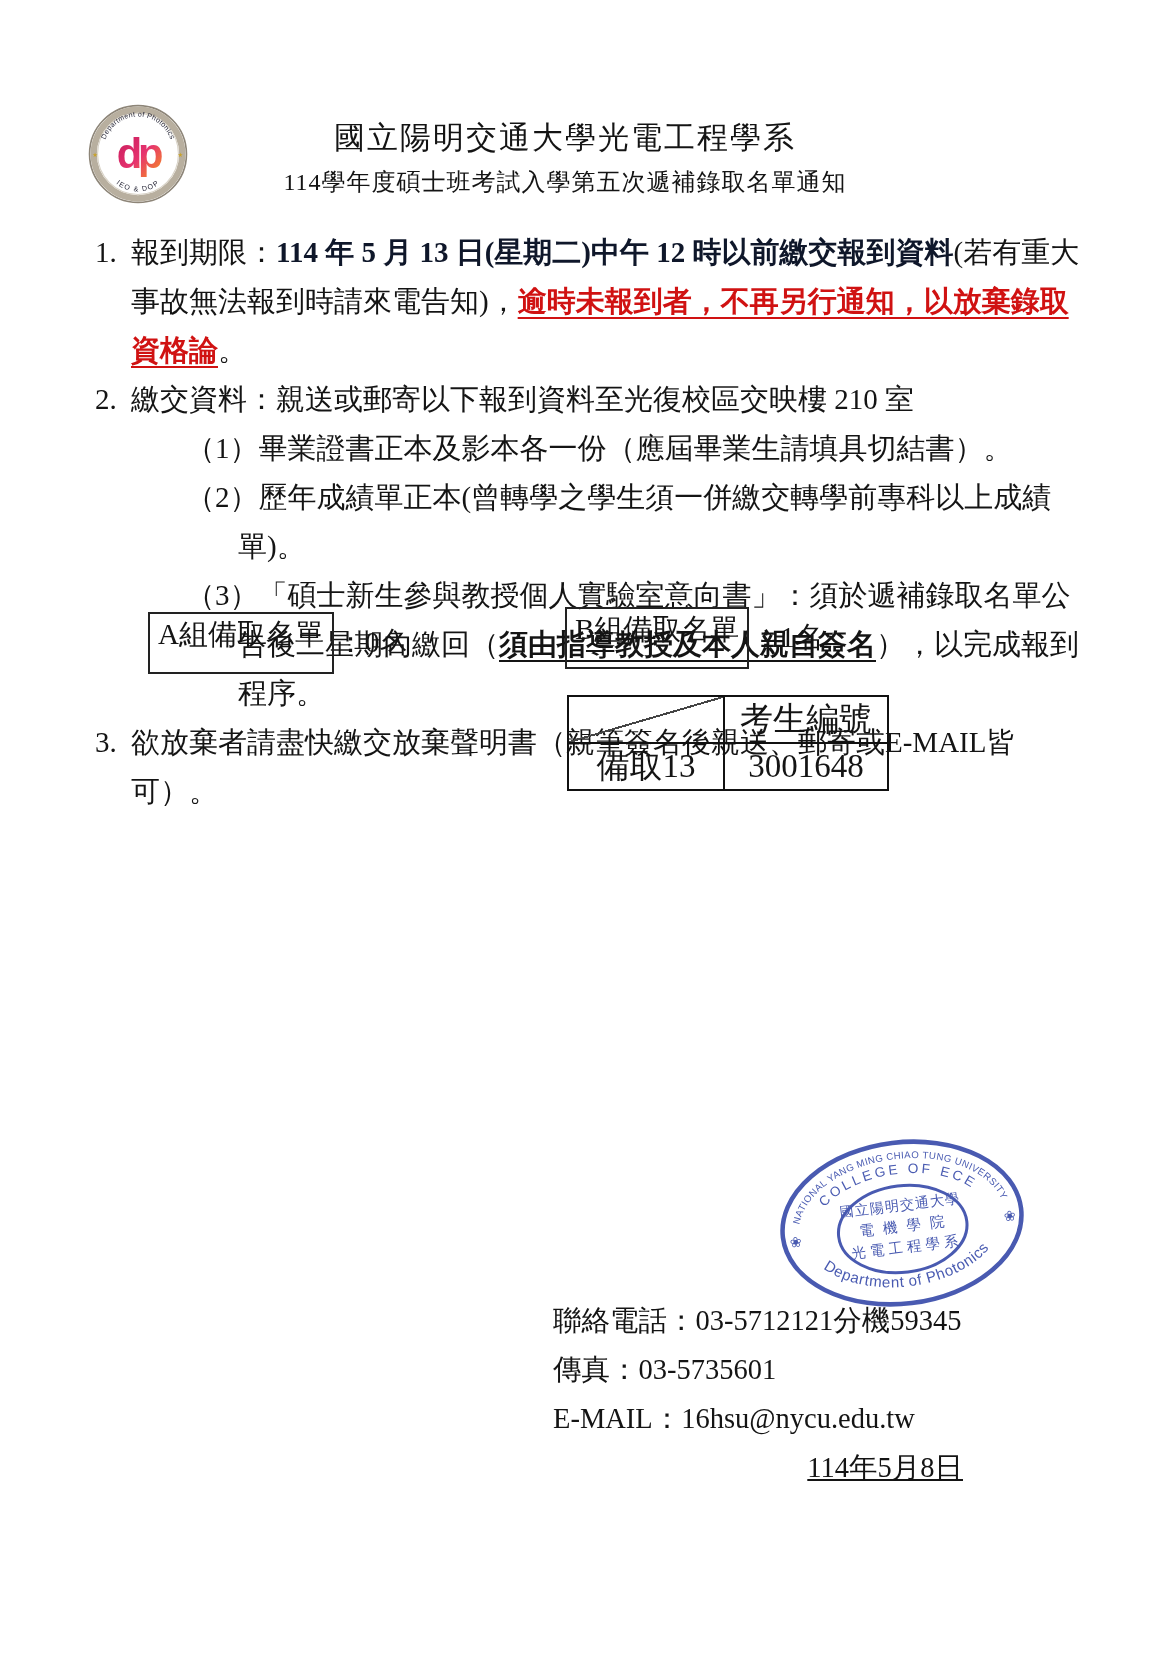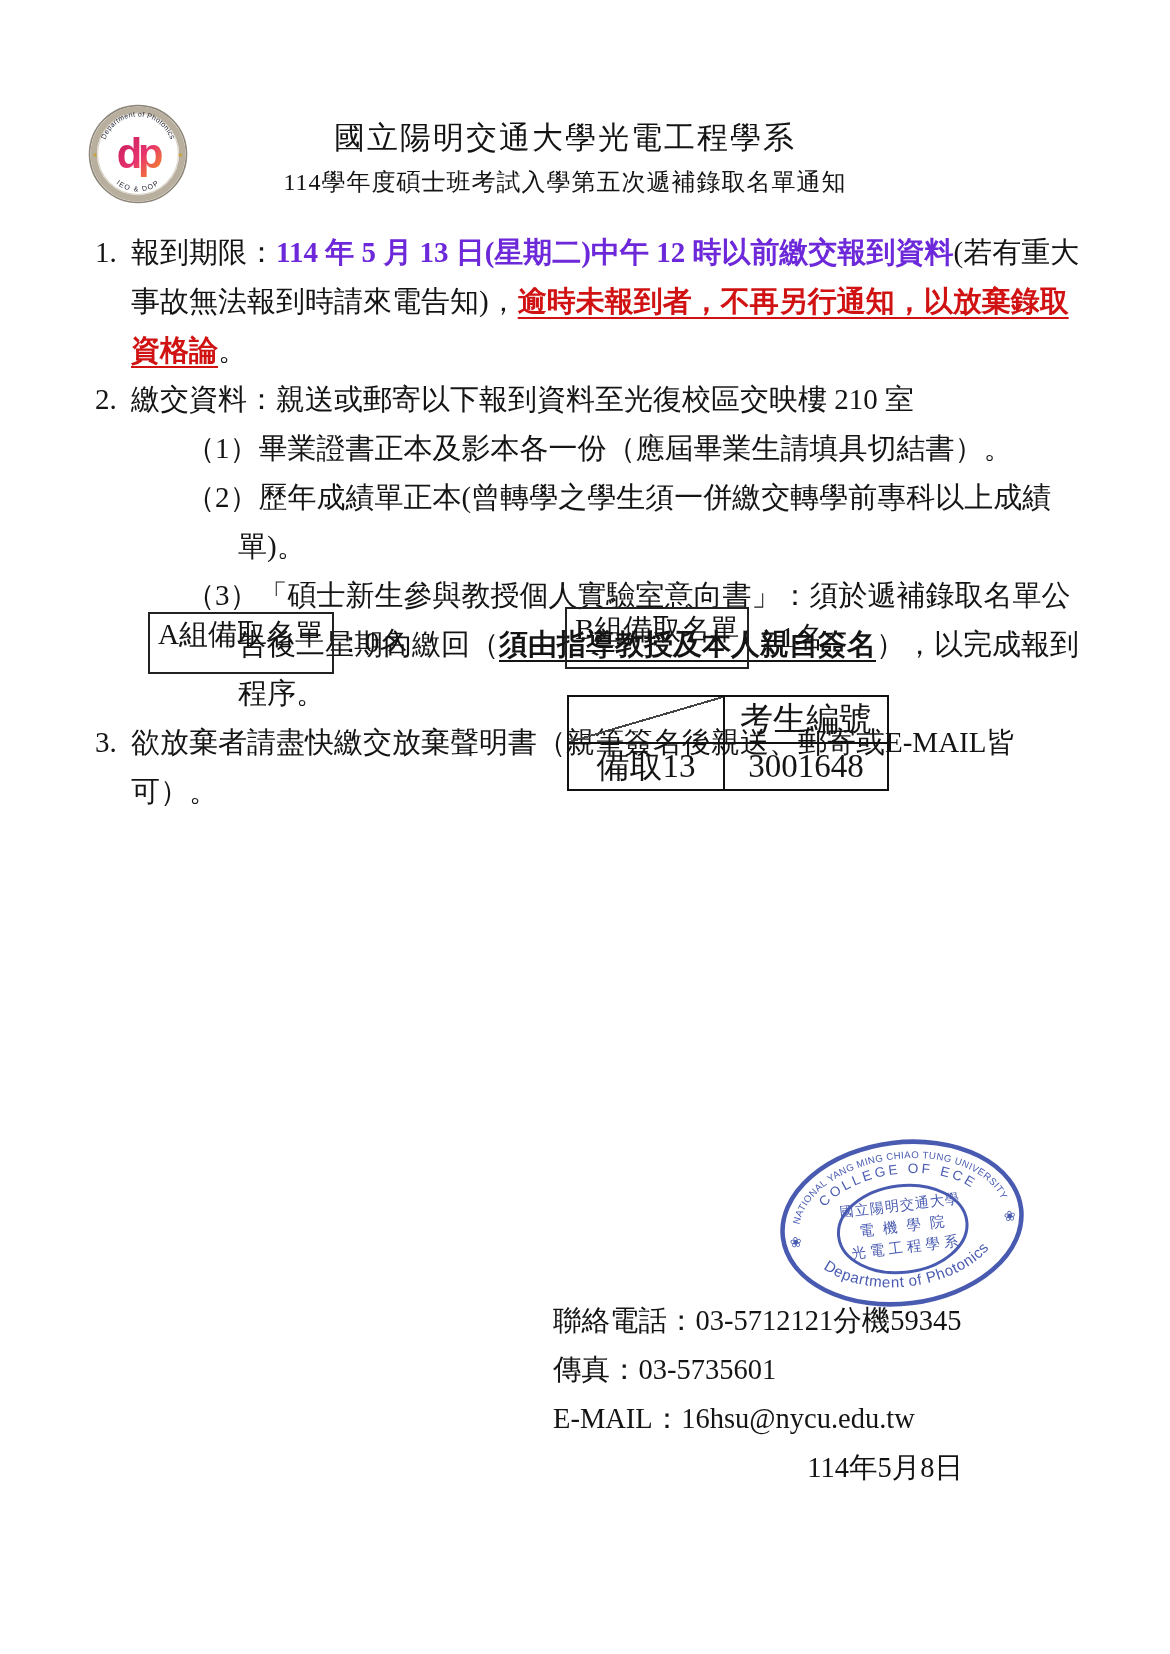--- a/index.html
+++ b/index.html
@@ -13,21 +13,21 @@
   .logo { position:absolute; left:88px; top:104px; width:100px; height:100px; }
   .titles { position:absolute; left:0; top:116px; width:1130px; text-align:center; }
   .title1 { font-size:31px; letter-spacing:2px; line-height:44px; }
   .title2 { font-size:24px; letter-spacing:1px; line-height:44px; }
 
   
   .list { position:absolute; left:95px; top:228px; width:992px; font-size:29px; line-height:49px; }
   .item { display:flex; }
   .item .num { flex:none; width:36px; }
   .item .content { flex:1; }
-  .seg-blue { color:#6d28d9; font-weight:bold; }
+  .seg-blue { color:#0f172a; font-weight:bold; }
   .seg-red  { color:#d01212; font-weight:bold; text-decoration:underline; text-underline-offset:6px; }
   .seg-boldul { font-weight:bold; text-decoration:underline; text-underline-offset:6px; }
   .subs { margin-left:55px; }
   .sub  { padding-left:52px; text-indent:-52px; }
 
   
   .group { position:absolute; display:flex; align-items:center; font-size:29px; }
   .group .box { border:2px solid #222; padding:2px 8px 20px 8px; line-height:36px; }
   .group .val { margin-left:2px; }
   .group-a { left:148px; top:612px; }
@@ -47,21 +47,21 @@
       #444 calc(50% + 1px), transparent calc(50% + 1px));
   }
 
   
   .stamp { position:absolute; left:776px; top:1136px; width:252px; height:174px;
            transform:rotate(-7deg); opacity:0.92; }
 
   
   .footer { position:absolute; left:553px; top:1296px; width:452px;
             font-size:28.5px; line-height:49px; }
-  .footer .date { text-align:right; padding-right:42px; }
+  .footer .date { text-align:right; padding-right:42px;text-decoration:underline; }
 </style>
 </head>
 <body>
 
 <div class="page">
 
   <div class="logo">
     <svg viewBox="0 0 96 96" width="100" height="100">
       <defs>
         <linearGradient id="dpg" x1="0" y1="0" x2="1" y2="1">

